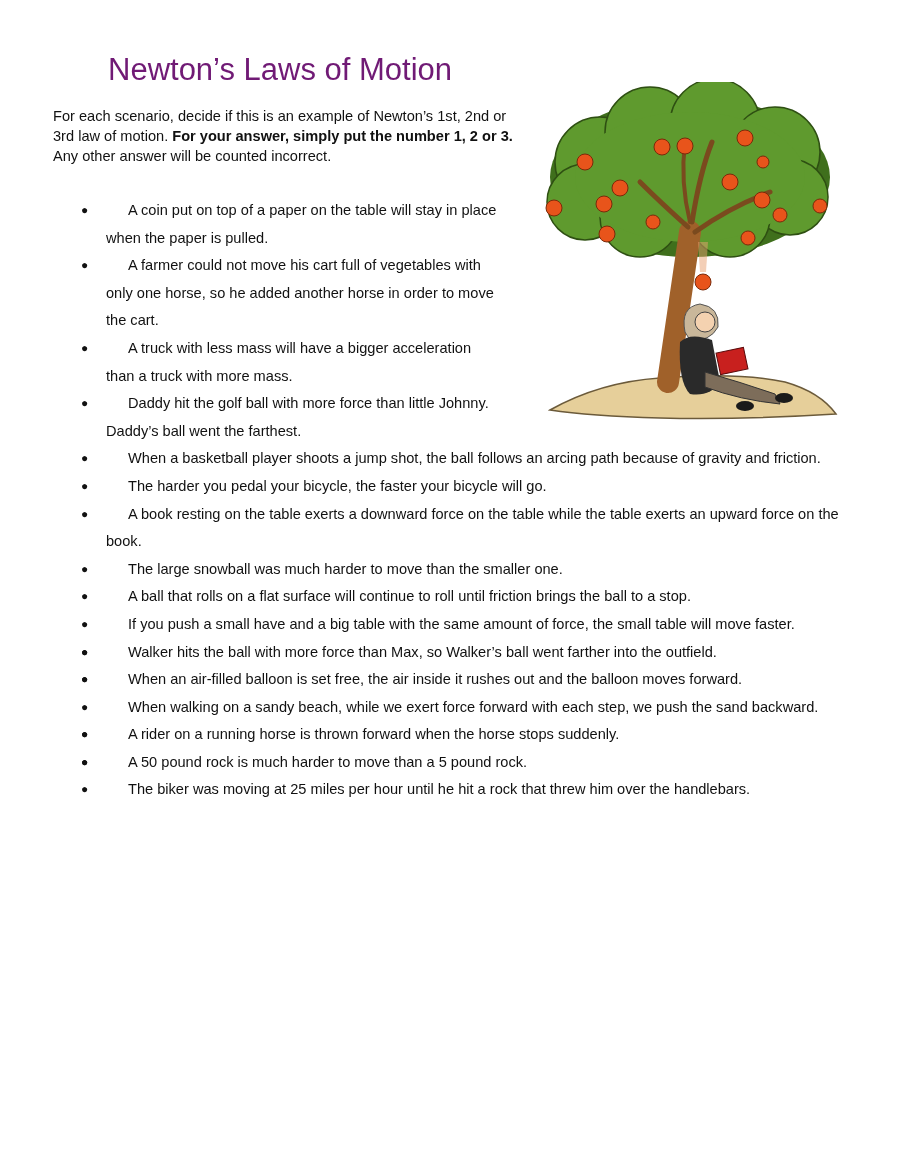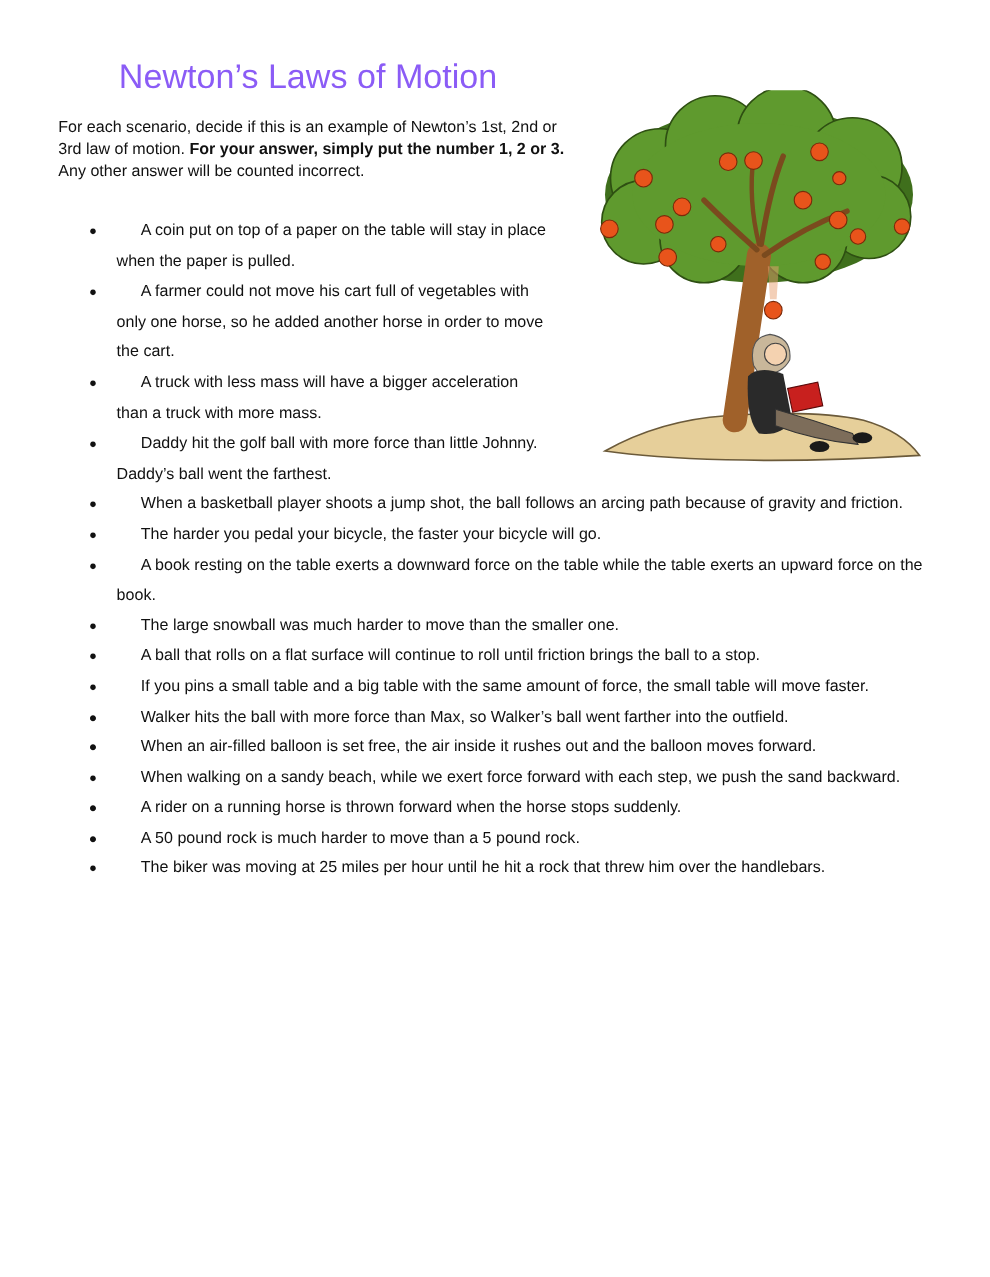--- a/index.html
+++ b/index.html
@@ -2,21 +2,21 @@
 <html><head>
   <meta charset="utf-8">
   <style>
     html, body { margin: 0; padding: 0; background: #ffffff; }
     body {
       width: 900px; height: 1161px; position: relative; overflow: hidden;
       font-family: "Liberation Sans", sans-serif; color: #111;
     }
     .title {
       position: absolute; left: 108px; top: 52px;
-      font-size: 31px; font-weight: normal; margin: 0; color: #8b5cf6;
+      font-size: 31px; font-weight: normal; margin: 0; color: #701a75;
       letter-spacing: 0px;
     }
     .intro {
       position: absolute; left: 53px; top: 106px; width: 470px;
       font-size: 14.6px; line-height: 20px; margin: 0;
     }
     .intro b { font-weight: bold; }
     .tree {
       position: absolute; left: 540px; top: 82px; width: 300px; height: 345px;
     }
@@ -101,21 +101,21 @@
 <ul class="scenarios">
   <li class="narrow"><span class="bullet">●</span><span>A coin put on top of a paper on the table will stay in place when the paper is pulled.</span></li>
   <li class="narrow"><span class="bullet">●</span><span>A farmer could not move his cart full of vegetables with only one horse, so he added another horse in order to move the cart.</span></li>
   <li class="narrow"><span class="bullet">●</span><span>A truck with less mass will have a bigger acceleration than a truck with more mass.</span></li>
   <li class="narrow"><span class="bullet">●</span><span>Daddy hit the golf ball with more force than little Johnny.  Daddy’s ball went the farthest.</span></li>
   <li class="wide"><span class="bullet">●</span><span>When a basketball player shoots a jump shot, the ball follows an arcing path because of gravity and friction.</span></li>
   <li class="wide"><span class="bullet">●</span><span>The harder you pedal your bicycle, the faster your bicycle will go.</span></li>
   <li class="wide"><span class="bullet">●</span><span>A book resting on the table exerts a downward force on the table while the table exerts an upward force on the book.</span></li>
   <li class="wide"><span class="bullet">●</span><span>The large snowball was much harder to move than the smaller one.</span></li>
   <li class="wide"><span class="bullet">●</span><span>A ball that rolls on a flat surface will continue to roll until friction brings the ball to a stop.</span></li>
-  <li class="wide"><span class="bullet">●</span><span>If you pins a small table and a big table with the same amount of force, the small table will move faster.</span></li>
+  <li class="wide"><span class="bullet">●</span><span>If you push a small have and a big table with the same amount of force, the small table will move faster.</span></li>
   <li class="wide"><span class="bullet">●</span></li>
   <li class="wide"><span class="bullet">●</span><span>Walker hits the ball with more force than Max, so Walker’s ball went farther into the outfield.</span></li>
   <li class="wide"><span class="bullet">●</span></li>
   <li class="wide"><span class="bullet">●</span><span>When an air-filled balloon is set free, the air inside it rushes out and the balloon moves forward.</span></li>
   <li class="wide"><span class="bullet">●</span><span>When walking on a sandy beach, while we exert force forward with each step, we push the sand backward.</span></li>
   <li class="wide"><span class="bullet">●</span></li>
   <li class="wide"><span class="bullet">●</span><span>A rider on a running horse is thrown forward when the horse stops suddenly.</span></li>
   <li class="wide"><span class="bullet">●</span></li>
   <li class="wide"><span class="bullet">●</span><span>A 50 pound rock is much harder to move than a 5 pound rock.</span></li>
   <li class="wide"><span class="bullet">●</span><span>The biker was moving at 25 miles per hour until he hit a rock that threw him over the handlebars.</span></li>

